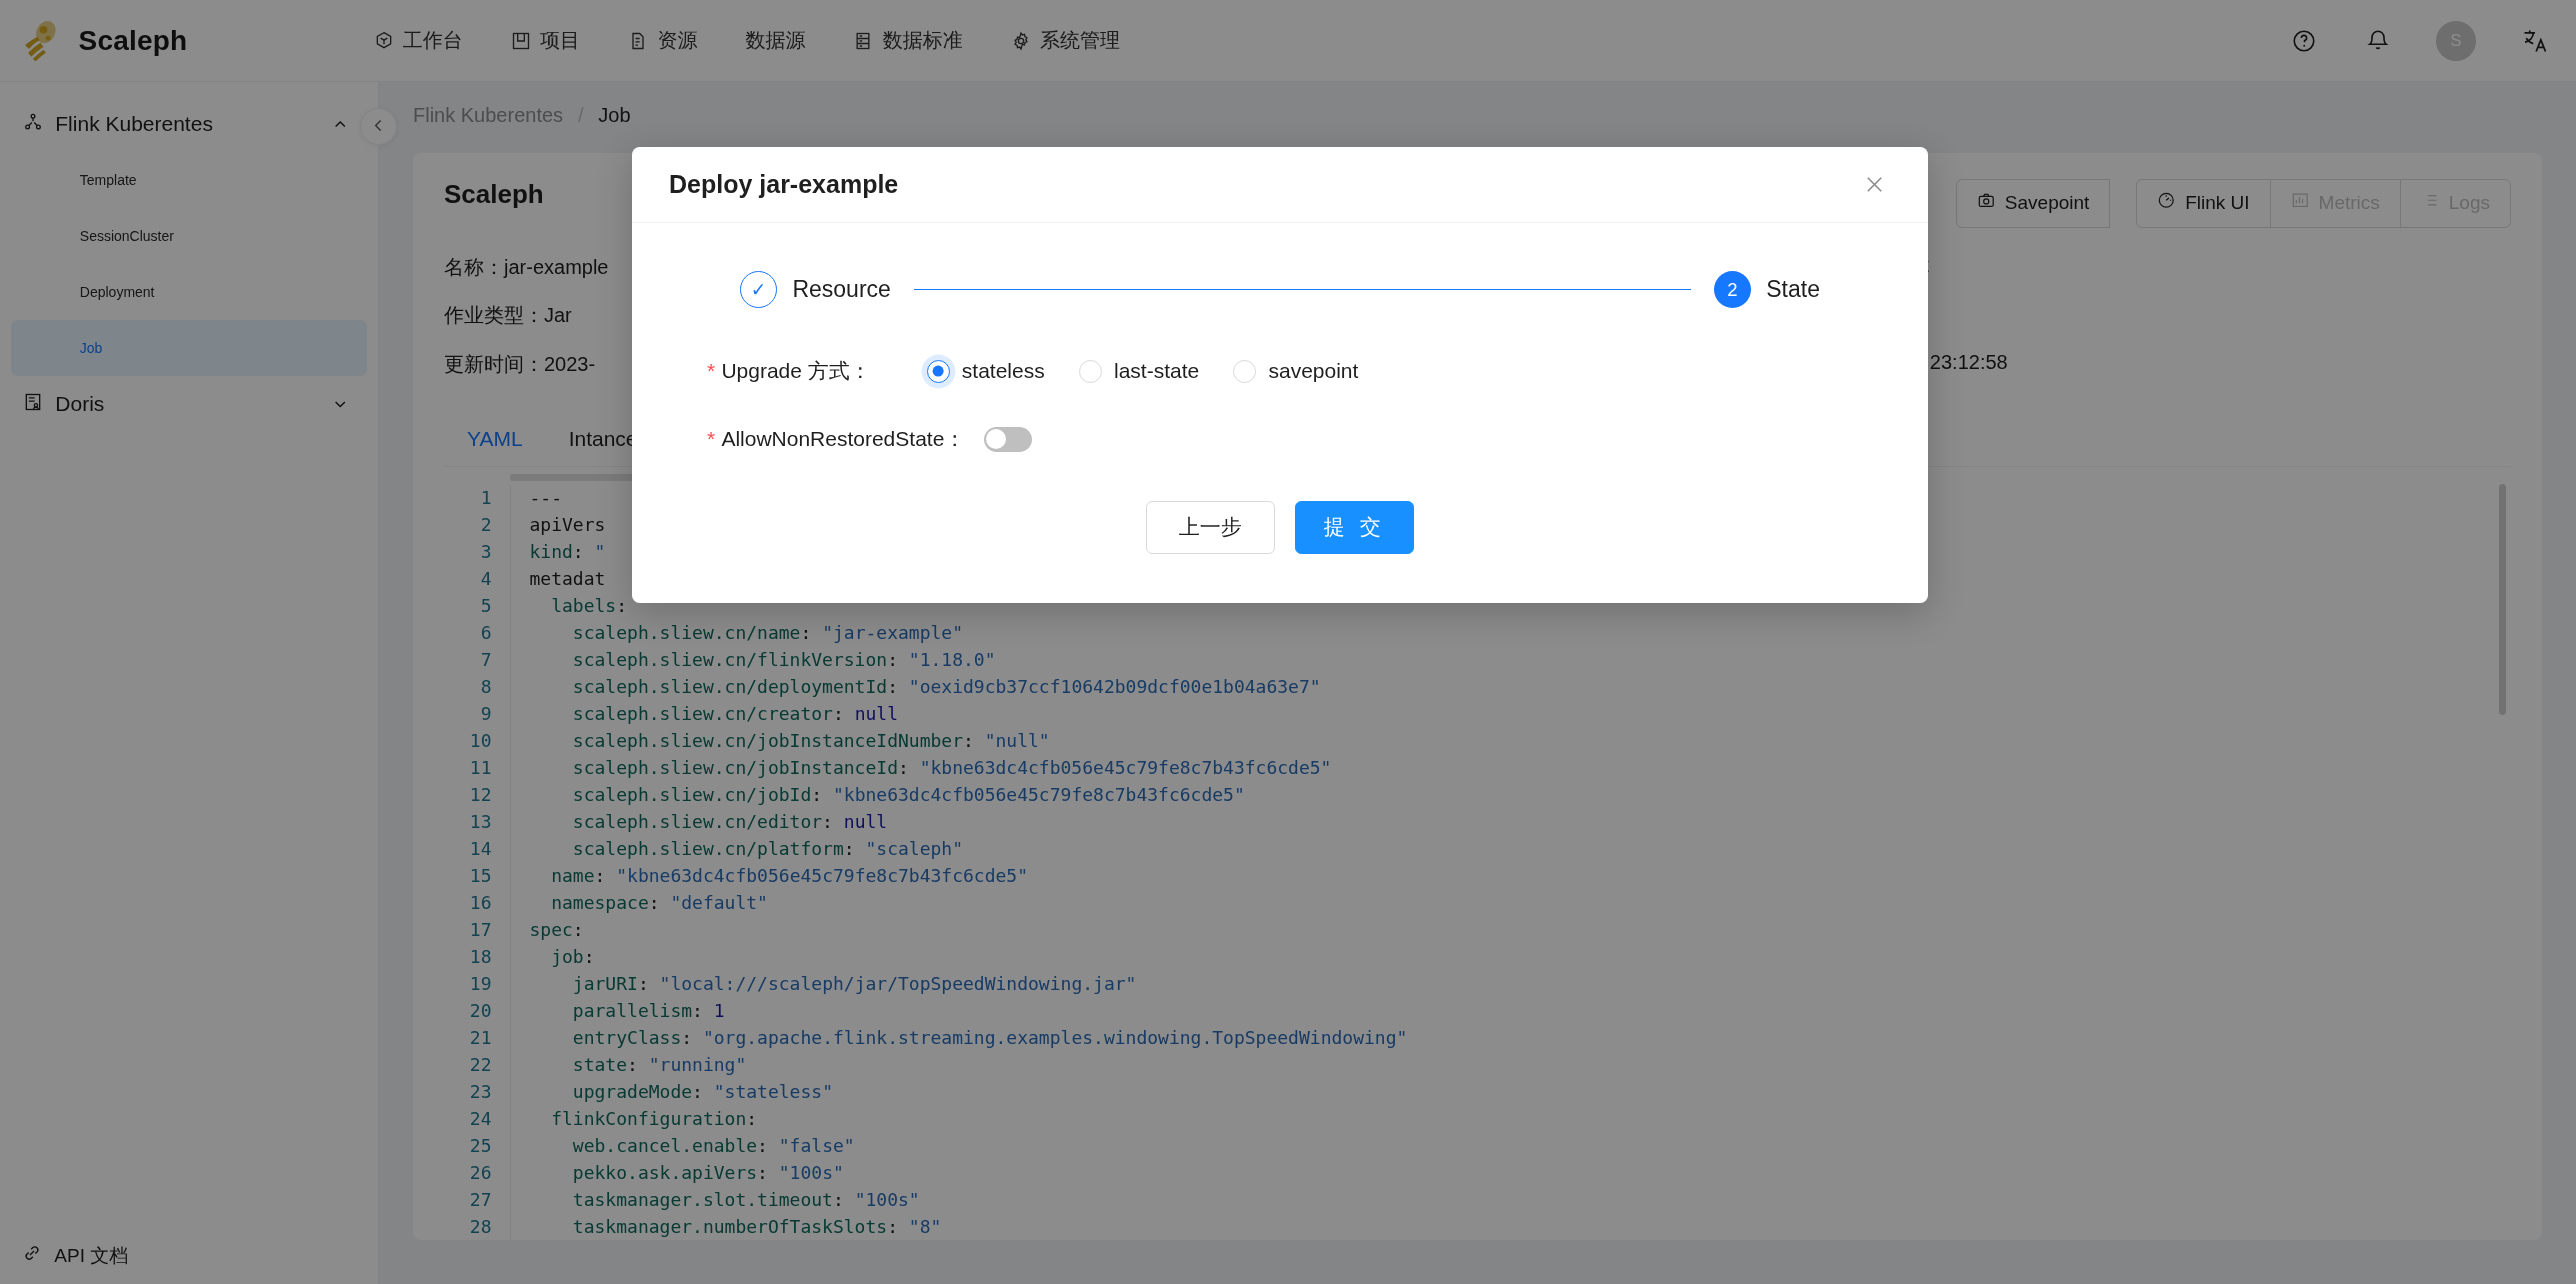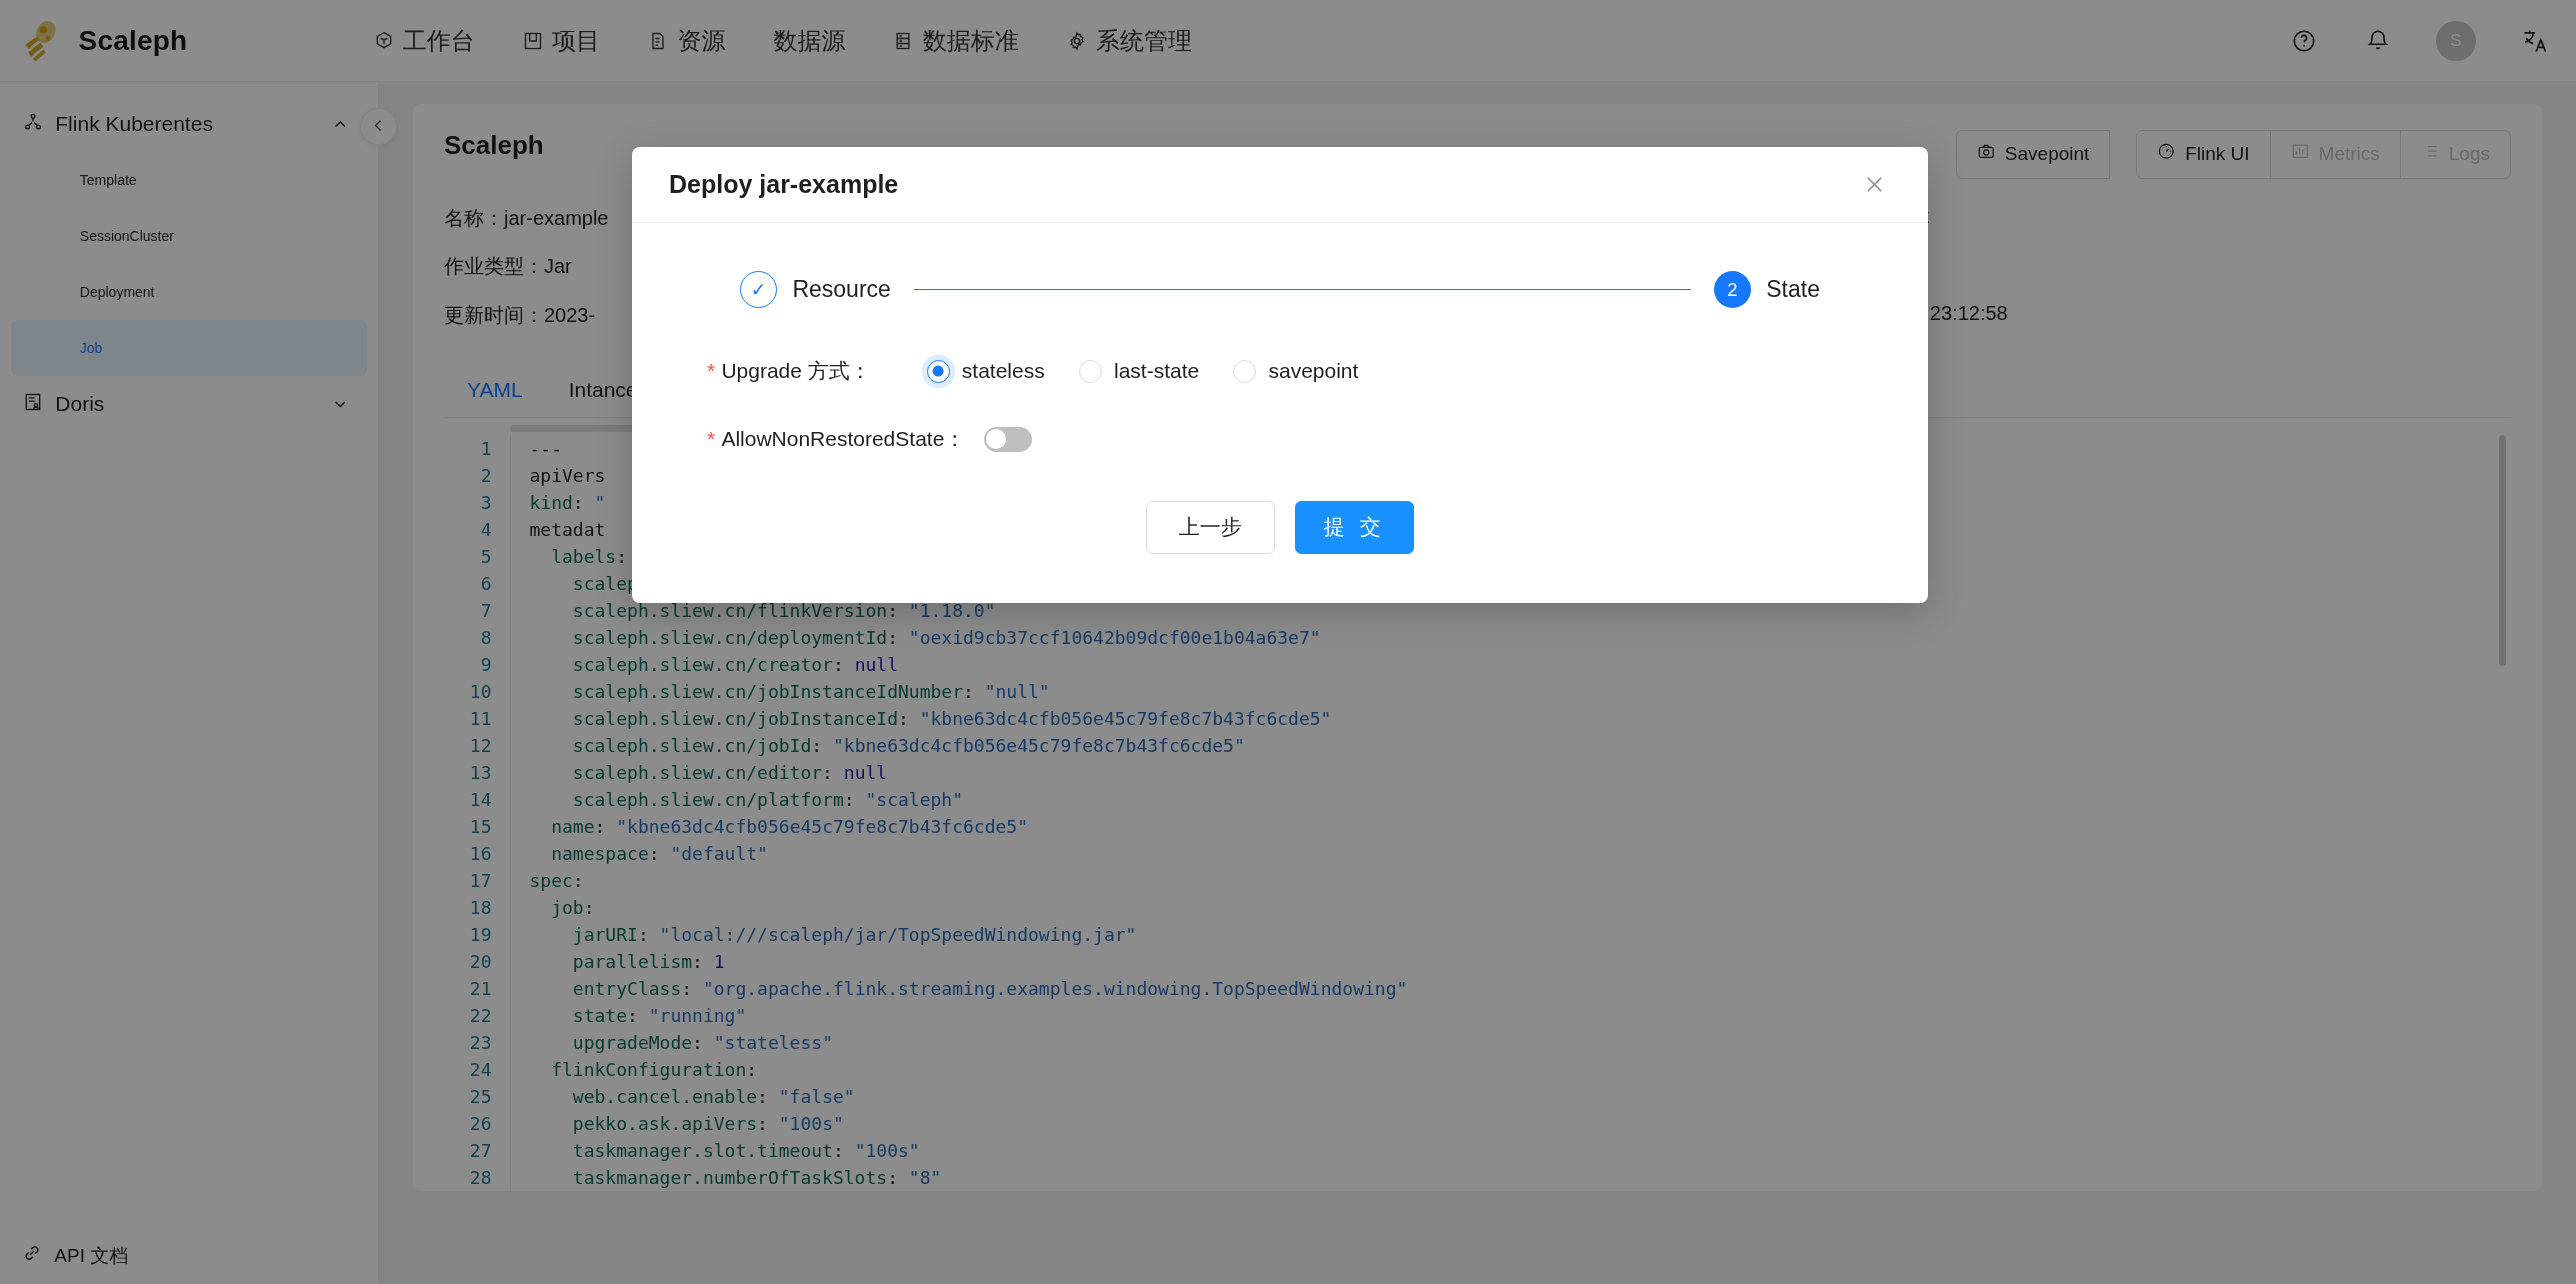--- a/index.html
+++ b/index.html
@@ -18,21 +18,21 @@
   
   .topbar {
     height:82px; background:#fff; display:flex; align-items:center;
     border-bottom:0.8px solid #eceef1; position:relative;
   }
   .brand { display:flex; align-items:center; gap:14px; padding-left:21.6px; width:355px; }
   .logo { width:43px; height:43px; position:relative; }
   .brand-name { font-size:28px; font-weight:700; color:#1a1a1a; letter-spacing:0.2px; }
 
   .mainnav { display:flex; align-items:center; gap:48px; margin-left:18.5px; }
-  .navitem { display:flex; align-items:center; gap:9.3px; font-size:24px; color:#333; cursor:pointer; }
+  .navitem { display:flex; align-items:center; gap:9.3px; font-size:20px; color:#333; cursor:pointer; }
   .navitem svg { display:block; }
 
   .topright { position:absolute; right:26px; display:flex; align-items:center; gap:43px; }
   .tr-icon { width:31px; height:31px; display:flex; align-items:center; justify-content:center; cursor:pointer; }
   .avatar {
     width:40px; height:40px; border-radius:50%; background:#c8c8c8; color:#fff;
     display:flex; align-items:center; justify-content:center; font-size:17px;
   }
 
   
@@ -337,20 +337,25 @@
             <path d="M9.5 14.5l5-5"></path>
               <path d="M11 7.5l1.8-1.8a3.6 3.6 0 1 1 5.1 5.1L16 12.6"></path>
             <path d="M13 16.5l-1.8 1.8a3.6 3.6 0 1 1-5.1-5.1L8 11.4"></path>
           </svg>
         </span>
         <span>API 文档</span>
       </div>
     </div>
 
     <div class="content">
+      <div class="crumb">
+        <span>Flink Kuberentes</span>
+        <span class="sep">/</span>
+        <span class="cur">Job</span>
+      </div>
 
       <div class="card">
         <div class="card-head">
           <div class="card-title">Scaleph</div>
           <div class="toolbar">
             <div class="tbtn">
               <span>
                 <svg width="18.5" height="18.5" viewBox="0 0 24 24" fill="none" stroke="#1f1f1f" stroke-width="1.6">
                   <rect x="3" y="7" width="18" height="13" rx="2"></rect>
                     <circle cx="12" cy="13.5" r="3.3"></circle>

